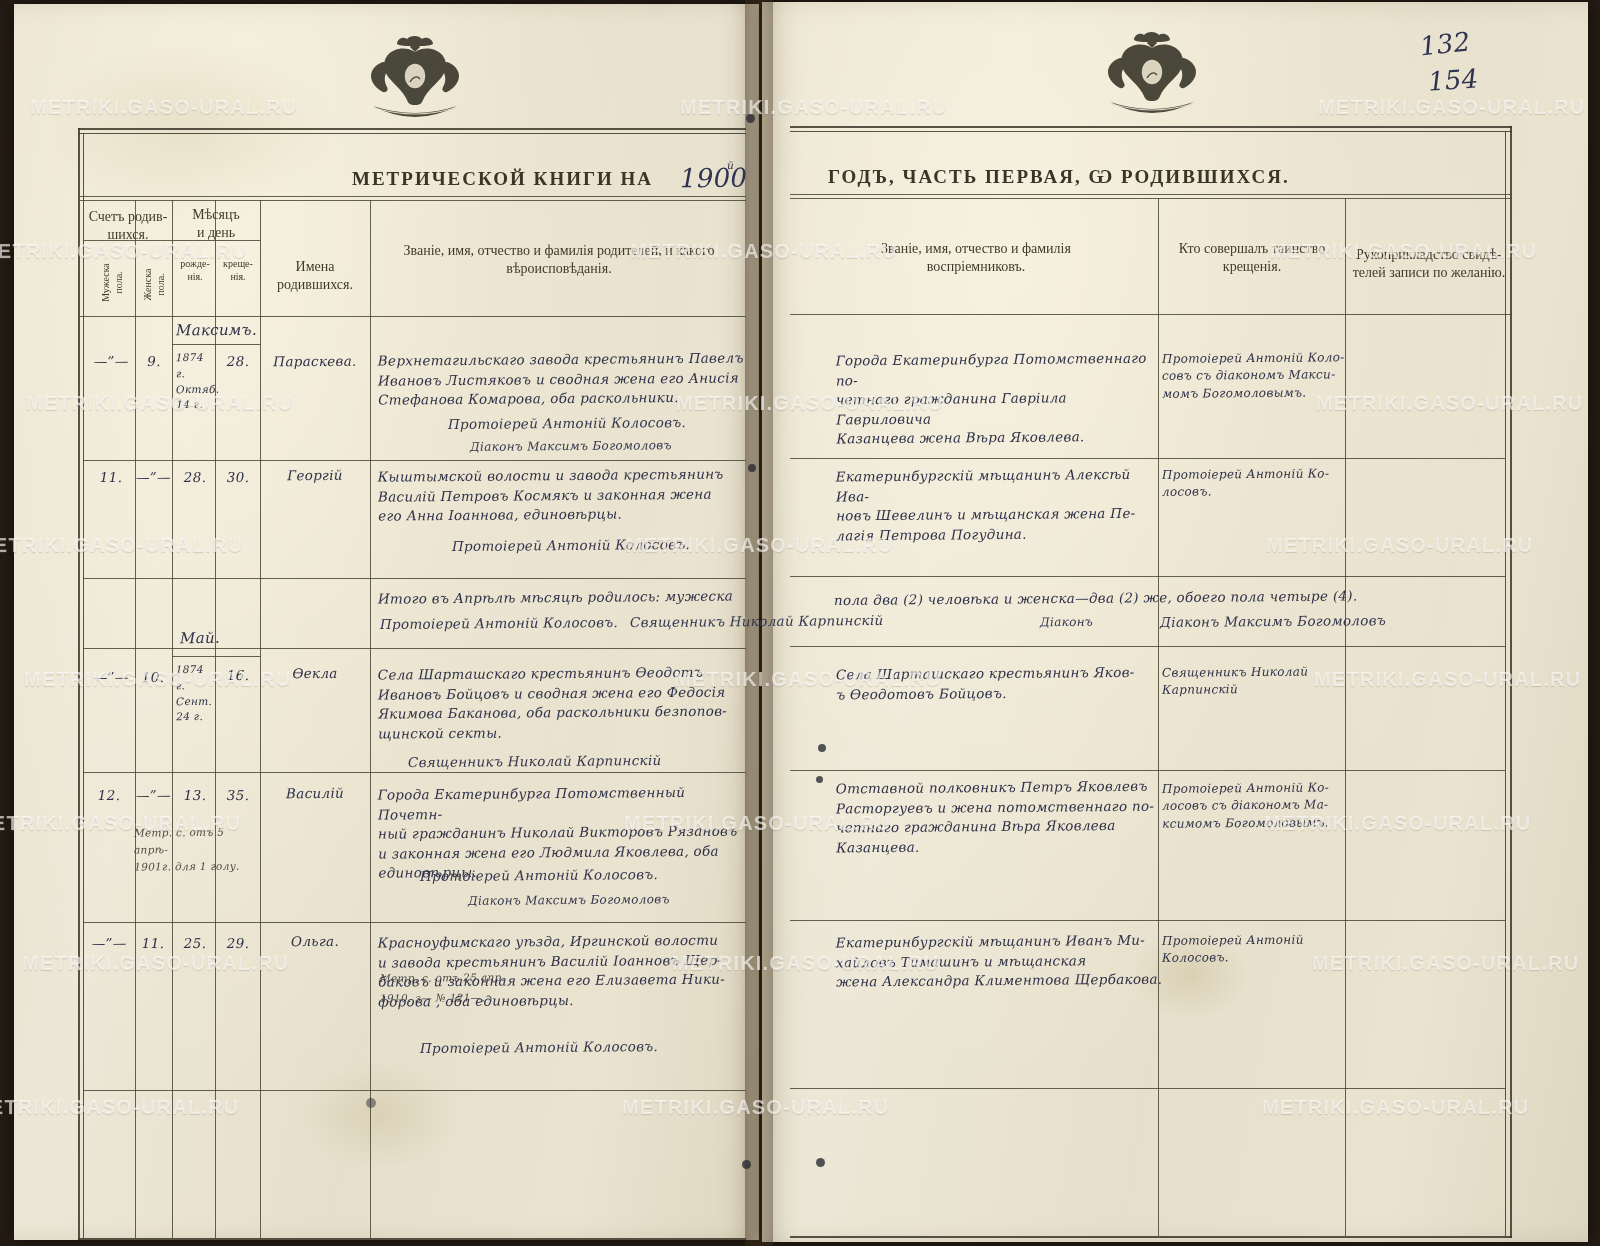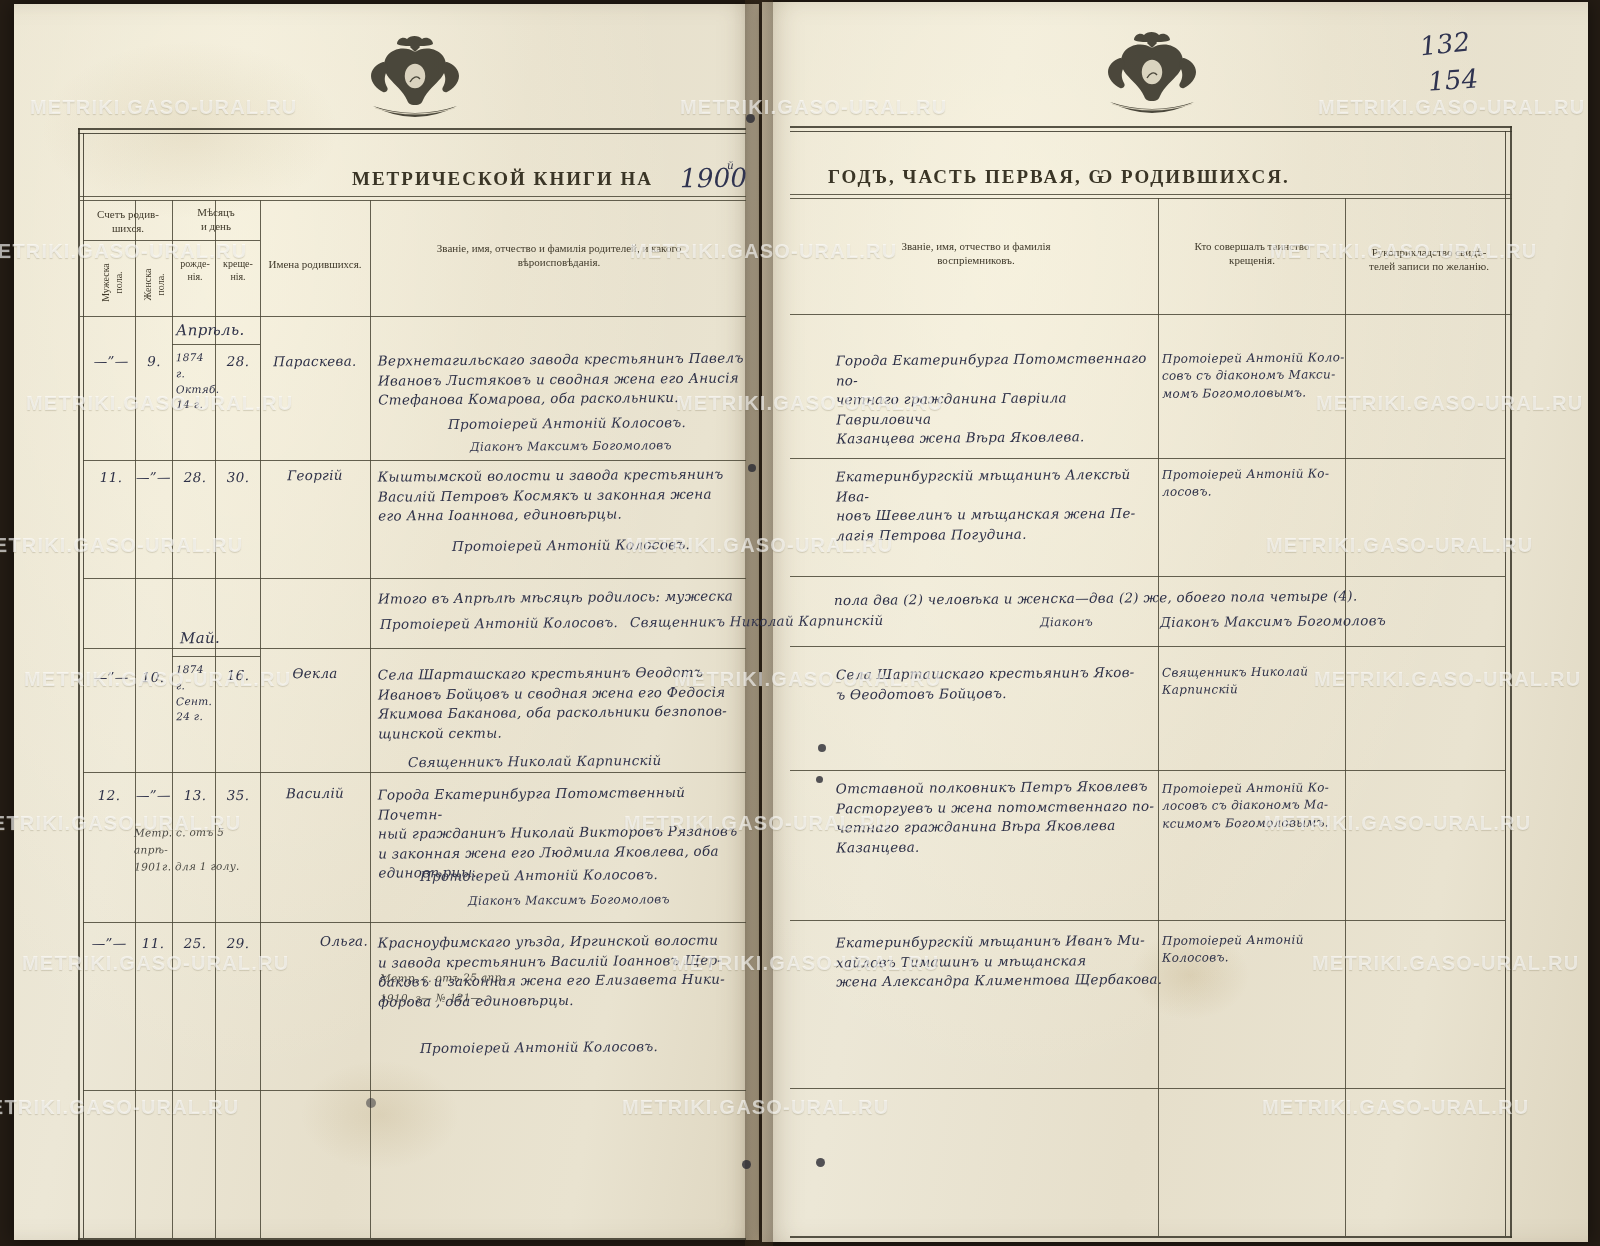--- a/index.html
+++ b/index.html
@@ -80,21 +80,21 @@
     position: absolute;
     font-family: "Liberation Serif", serif;
     letter-spacing: 2px;
     color: #3a3526;
     font-size: 19px;
     font-weight: bold;
   }
   .colhead {
     position: absolute;
     color: #403a2b;
-    font-size: 11px;
+    font-size: 14px;
     text-align: center;
     line-height: 1.25;
     font-family: "Liberation Serif", serif;
   }
   .colhead.small { font-size: 10px; }
   .rot {
     transform: rotate(-90deg);
     transform-origin: center center;
     white-space: nowrap;
   }
@@ -271,21 +271,21 @@
     <div class="colhead" style="left:262px;top:258px;width:106px;">Имена родившихся.</div>
     <div class="colhead" style="left:800px;top:240px;width:352px;white-space:pre-line;">Званіе, имя, отчество и фамилія
 воспріемниковъ.</div>
     <div class="colhead" style="left:378px;top:242px;width:362px;white-space:pre-line;">Званіе, имя, отчество и фамилія родителей, и какого
 вѣроисповѣданія.</div>
     <div class="colhead" style="left:1162px;top:240px;width:180px;white-space:pre-line;">Кто совершалъ таинство
 крещенія.</div>
     <div class="colhead" style="left:1350px;top:246px;width:158px;white-space:pre-line;">Рукоприкладство свидѣ-
 телей записи по желанію.</div>
 
-    <div class="hand" style="left:176px;top:320px;font-size:15px;">Апрѣль.</div>
+    <div class="hand" style="left:176px;top:320px;font-size:15px;">Максимъ.</div>
     <div class="rule h" style="left:172px; top:344px; width:88px;"></div>
 
     <div class="hand c" style="left:90px;top:352px;width:42px;">—”—</div>
     <div class="hand c" style="left:138px;top:352px;width:32px;">9.</div>
     <div class="hand xs" style="left:176px;top:350px;width:40px;line-height:1.5;">1874 г.
 Октяб.
 14 г.</div>
     <div class="hand c" style="left:218px;top:352px;width:40px;">28.</div>
     <div class="hand c" style="left:262px;top:352px;width:106px;">Параскева.</div>
     <div class="hand" style="left:378px;top:350px;width:370px;">Верхнетагильскаго завода крестьянинъ Павелъ
@@ -360,21 +360,21 @@
 четнаго гражданина Вѣра Яковлева
 Казанцева.</div>
     <div class="hand sm" style="left:1162px;top:780px;width:186px;">Протоіерей Антоній Ко-
 лосовъ съ діакономъ Ма-
 ксимомъ Богомоловымъ.</div>
 
     <div class="hand c" style="left:88px;top:934px;width:42px;">—”—</div>
     <div class="hand c" style="left:136px;top:934px;width:34px;">11.</div>
     <div class="hand c" style="left:176px;top:934px;width:38px;">25.</div>
     <div class="hand c" style="left:218px;top:934px;width:40px;">29.</div>
-    <div class="hand c" style="left:262px;top:932px;width:106px;text-align:right;">Ольга.</div>
+    <div class="hand c" style="left:262px;top:932px;width:106px;">Ольга.</div>
     <div class="hand xs pencil" style="left:380px;top:968px;width:240px;line-height:1.9;">Метр. с.   отъ 25 апр.
 1910.  з— № 121—.</div>
     <div class="hand" style="left:378px;top:932px;width:370px;">Красноуфимскаго уѣзда, Иргинской волости
 и завода крестьянинъ Василій Іоанновъ Щер-
 баковъ и законная жена его Елизавета Ники-
 форова , оба единовѣрцы.</div>
     <div class="hand sig" style="left:420px;top:1038px;">Протоіерей Антоній Колосовъ.</div>
     <div class="hand" style="left:836px;top:932px;width:330px;">Екатеринбургскій мѣщанинъ Иванъ Ми-
 хайловъ Тимашинъ и мѣщанская
 жена Александра Климентова Щербакова.</div>

